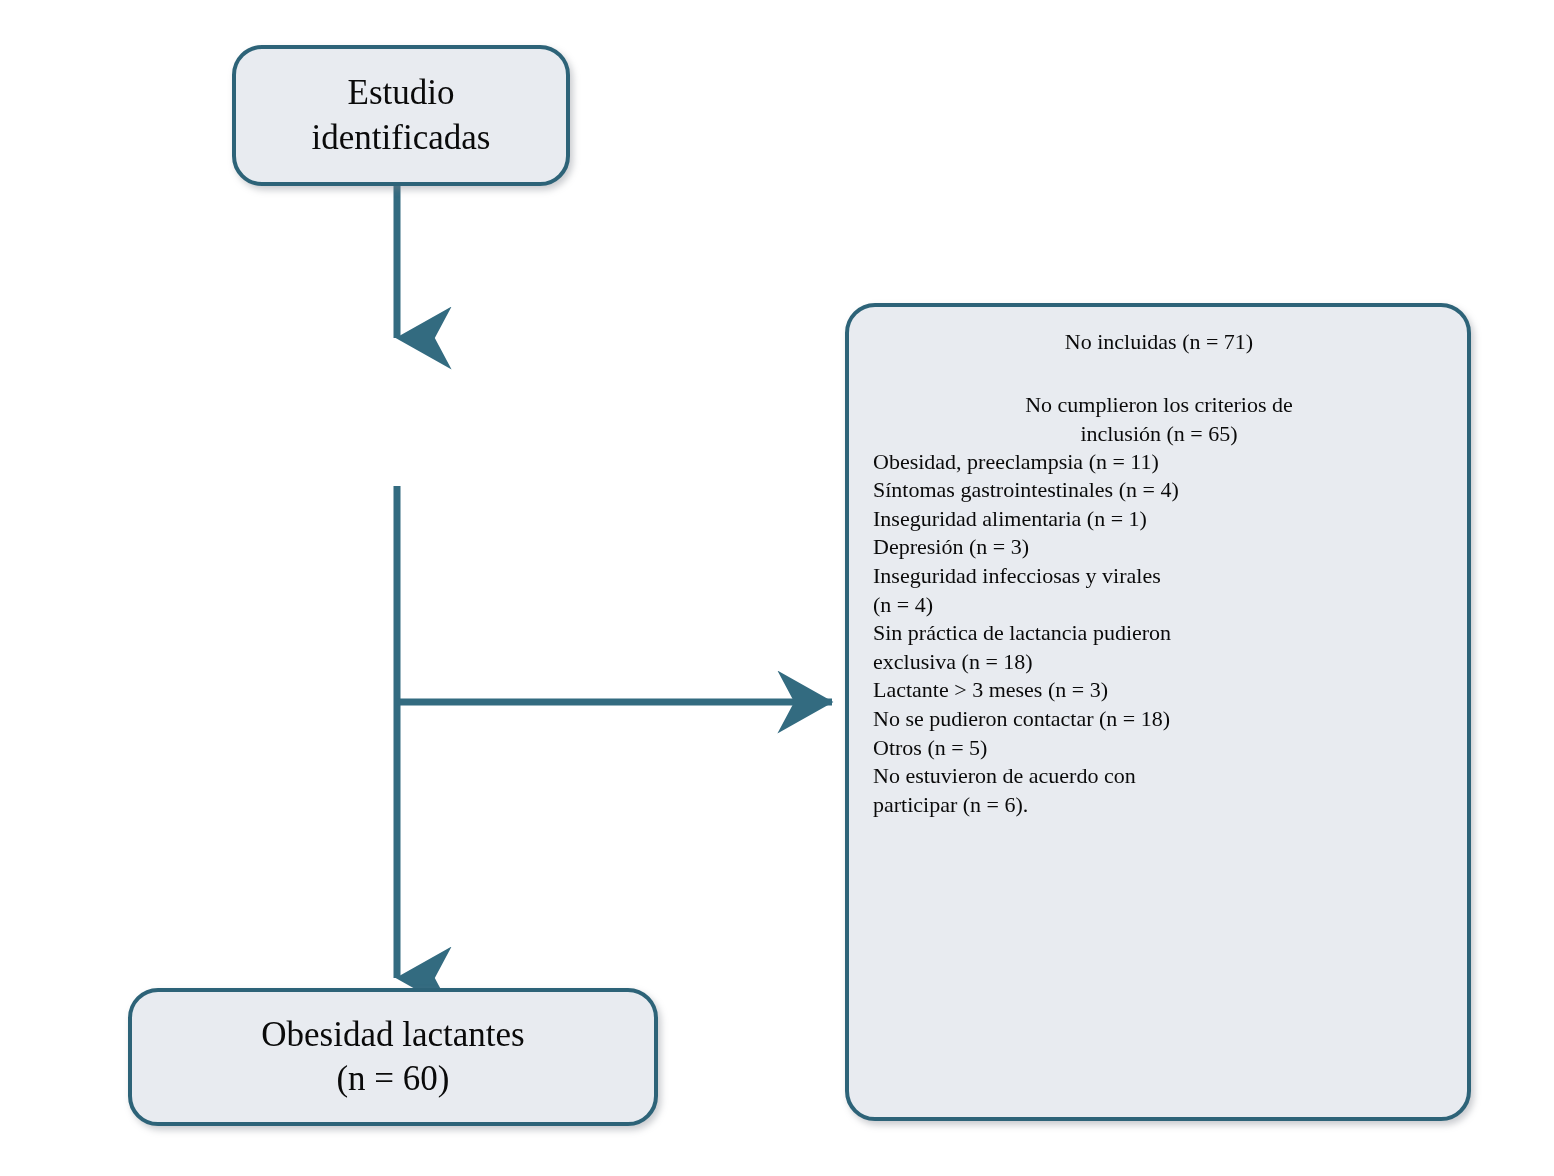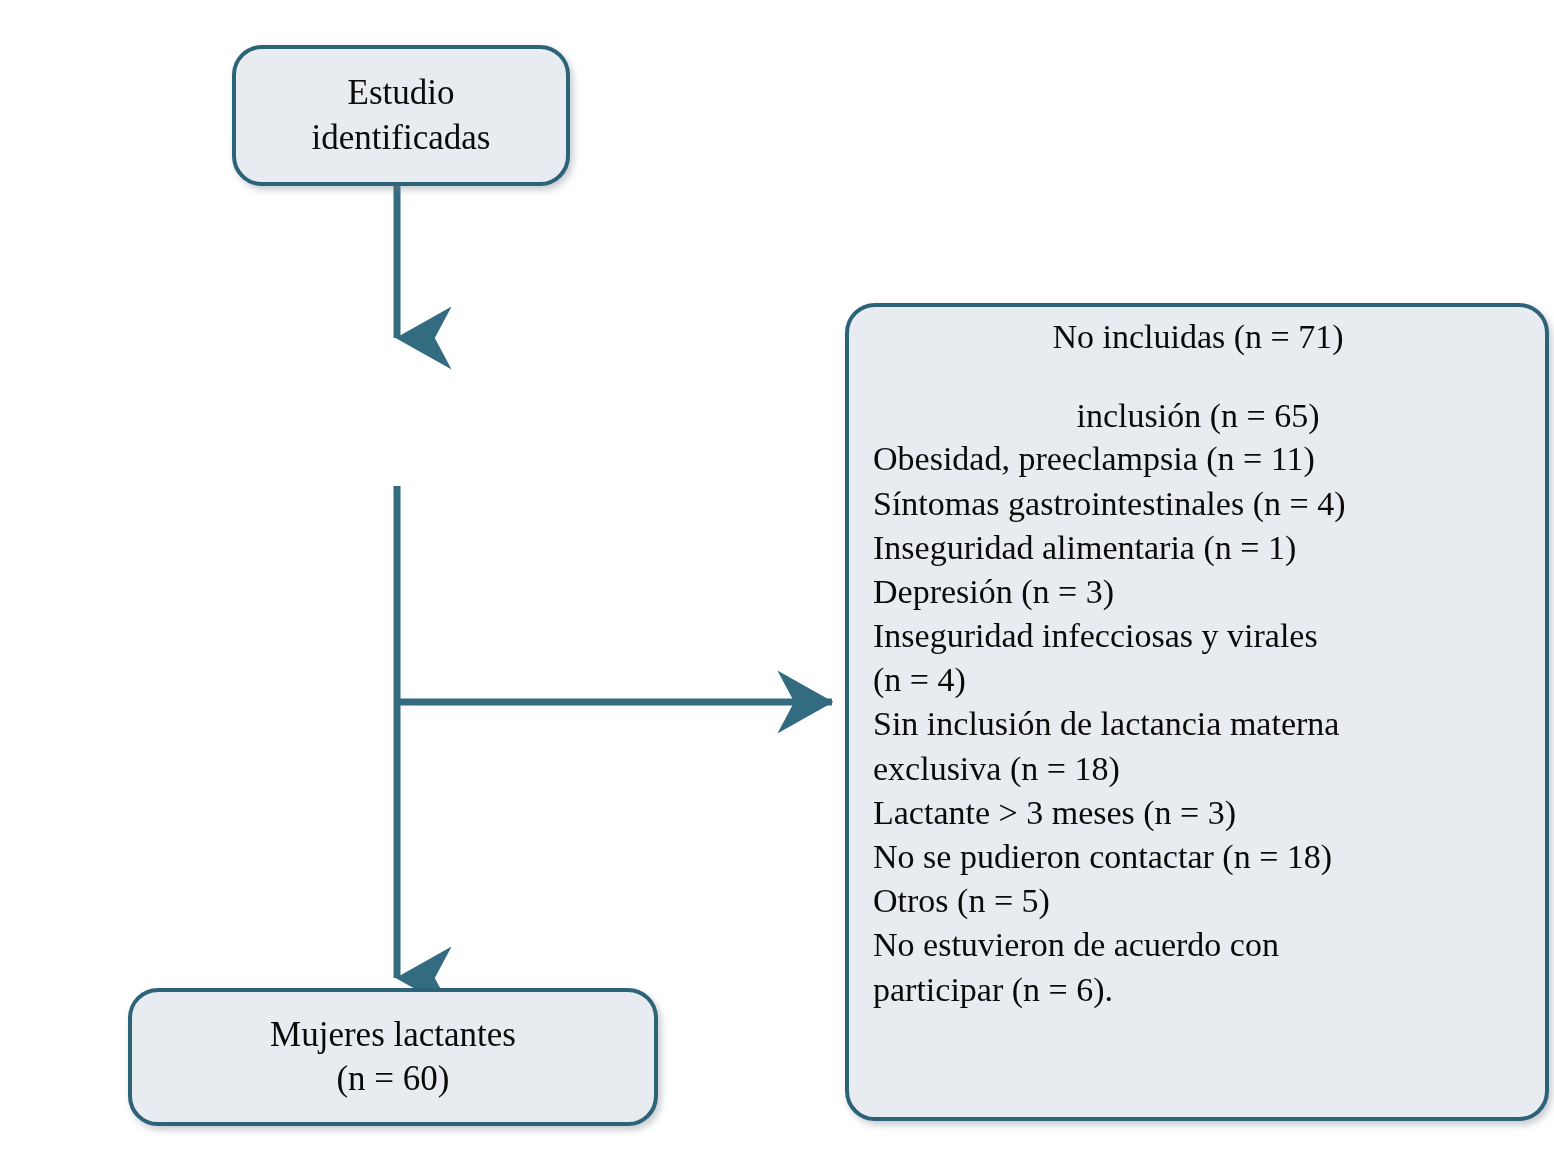--- a/index.html
+++ b/index.html
@@ -60,25 +60,25 @@
     left: 128px;
     top: 988px;
     width: 530px;
     height: 138px;
     font-size: 35px;
   }
   
   #node-excluded {
     left: 845px;
     top: 303px;
-    width: 704px;
+    width: 626px;
     height: 818px;
-    padding: 10px 22px 14px 24px;
+    padding: 22px 22px 14px 24px;
     justify-content: flex-start;
-    font-size: 34px;
+    font-size: 22px;
   }
   #node-excluded .heading {
     text-align: center;
     line-height: 1.2;
     margin-bottom: 36px;
   }
   #node-excluded .subheading {
     text-align: center;
     line-height: 1.28;
   }
@@ -119,35 +119,36 @@
     <line x1="397" y1="702" x2="832" y2="702" stroke="#336b80" stroke-width="7" marker-end="url(#head-right)"></line>
   </svg>
 
   <div class="node node-centered" id="node-study" style="background: rgb(232, 235, 240); border-color: rgb(45, 99, 120); color: rgb(10, 10, 10);">
     <div class="node-line">Estudio</div>
     <div class="node-line">identificadas</div>
   </div>
 
 
   <div class="node node-centered" id="node-lactating" style="background: rgb(232, 235, 240); border-color: rgb(45, 99, 120); color: rgb(10, 10, 10);">
-    <div class="node-line">Mujeres lactantes</div>
+    <div class="node-line">Obesidad lactantes</div>
     <div class="node-line">(n = 60)</div>
   </div>
 
   <div class="node" id="node-excluded" style="background: rgb(232, 235, 240); border-color: rgb(45, 99, 120); color: rgb(10, 10, 10);">
     <div class="heading">No incluidas (n = 71)</div>
+    <div class="subheading">No cumplieron los criterios de</div>
     <div class="subheading">inclusión (n = 65)</div>
     <div id="excluded-reasons">
         <div class="reason">Obesidad, preeclampsia (n = 11)</div>
         <div class="reason">Síntomas gastrointestinales (n = 4)</div>
         <div class="reason">Inseguridad alimentaria (n = 1)</div>
         <div class="reason">Depresión (n = 3)</div>
         <div class="reason">Inseguridad infecciosas y virales</div>
         <div class="reason">(n = 4)</div>
-        <div class="reason">Sin inclusión de lactancia materna</div>
+        <div class="reason">Sin práctica de lactancia pudieron</div>
         <div class="reason">exclusiva (n = 18)</div>
         <div class="reason">Lactante &gt; 3 meses (n = 3)</div>
         <div class="reason">No se pudieron contactar (n = 18)</div>
         <div class="reason">Otros (n = 5)</div>
         <div class="reason">No estuvieron de acuerdo con</div>
         <div class="reason">participar (n = 6).</div>
       </div>
   </div>
 
 </div>

